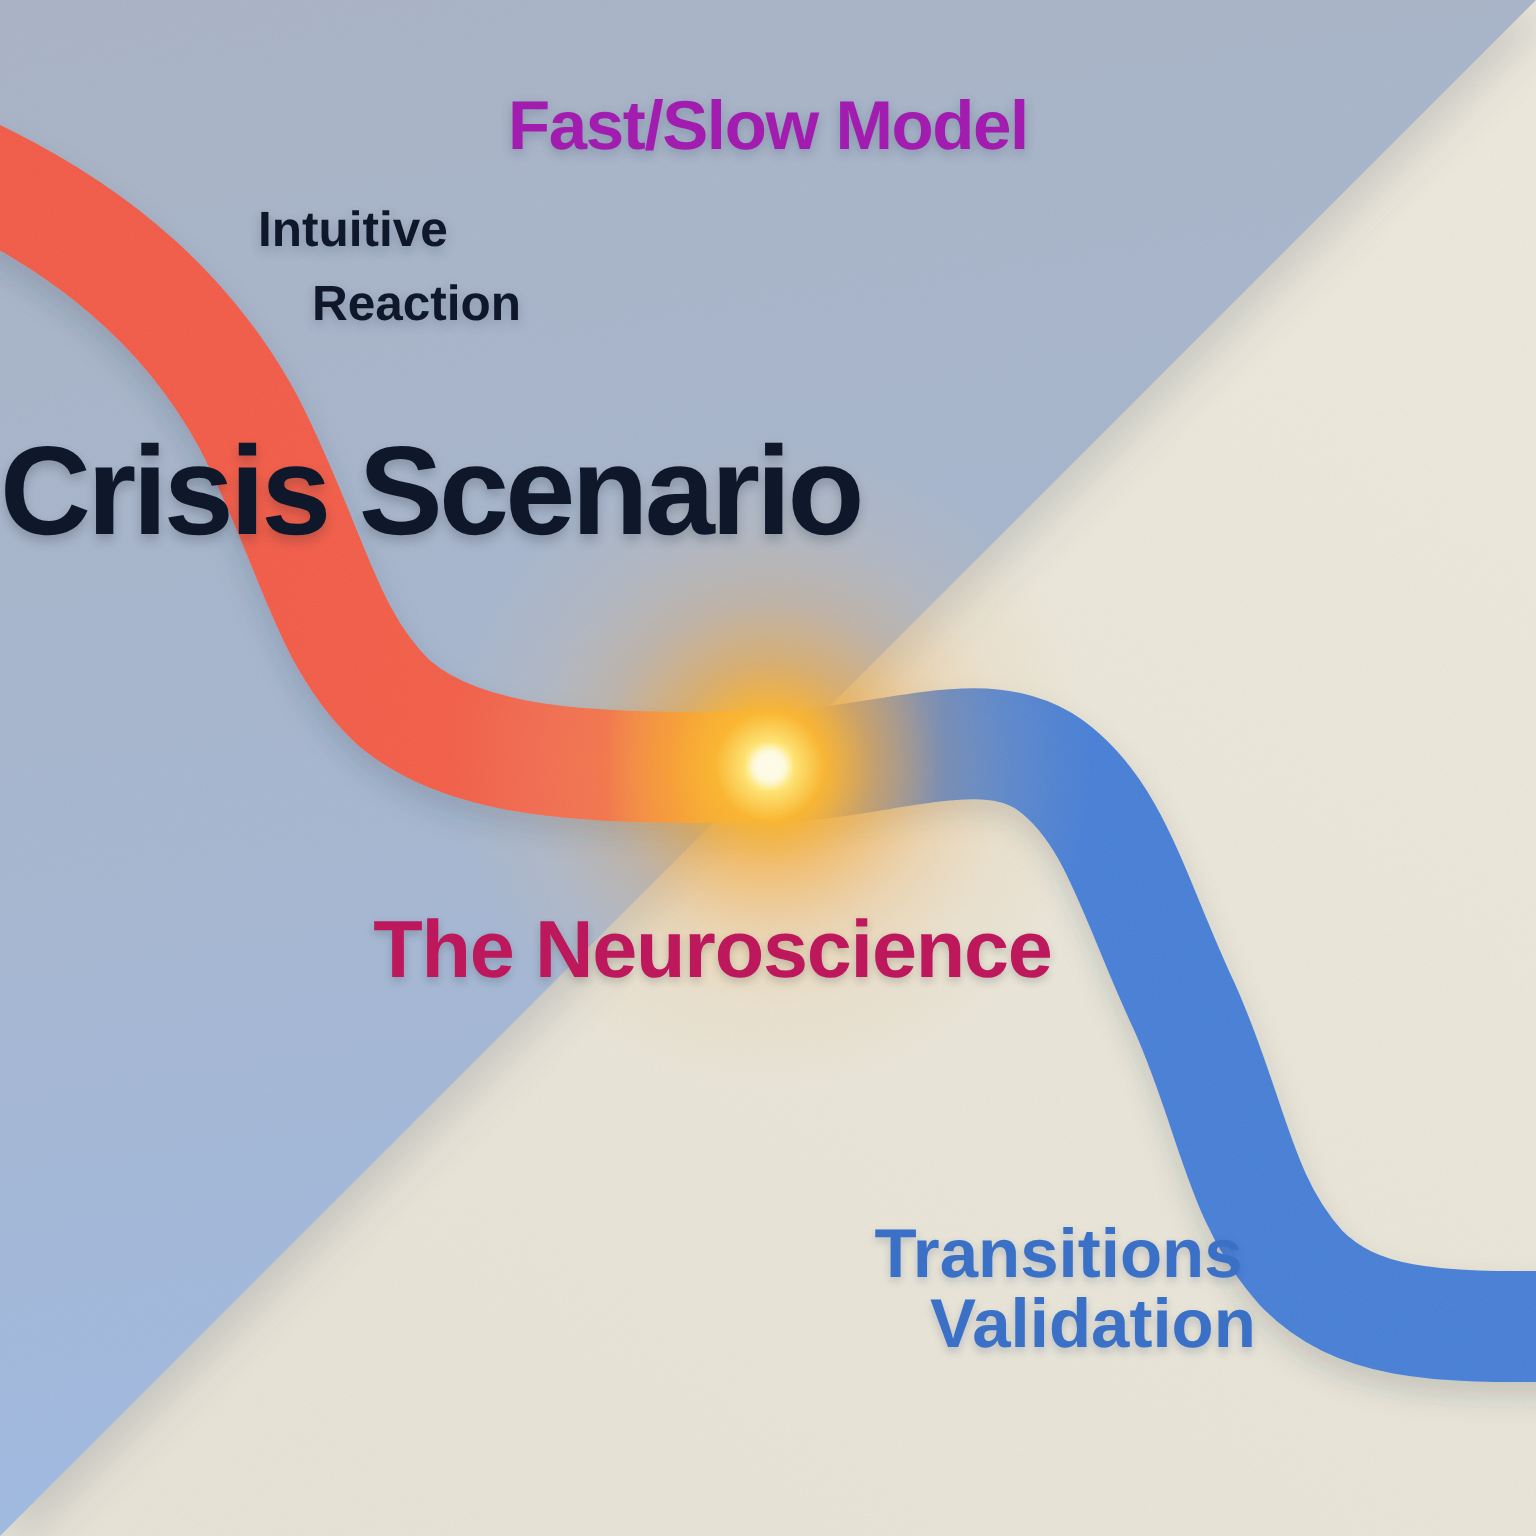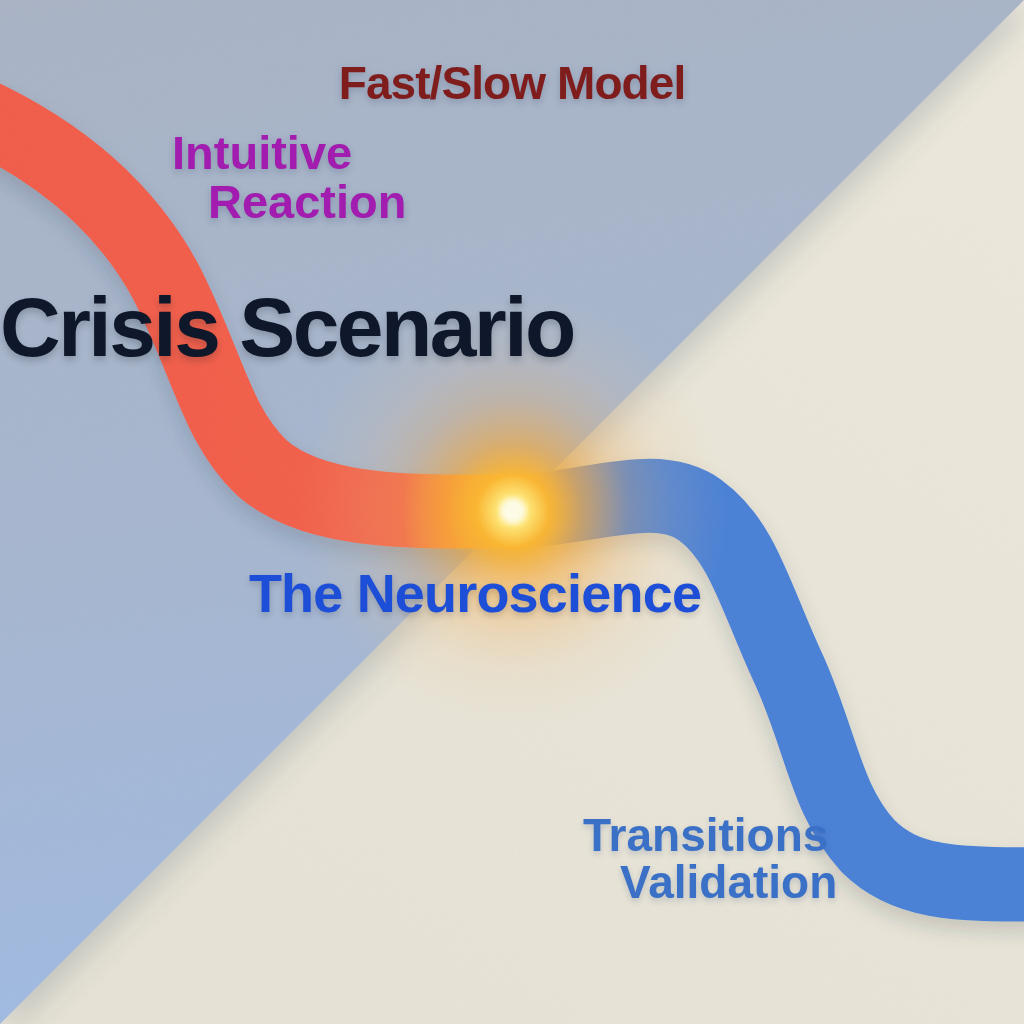--- a/index.html
+++ b/index.html
@@ -4,37 +4,37 @@
 <style>
   html,body{margin:0;padding:0;background:#e8e4d8;}
   .stage{
     position:relative;width:1024px;height:1024px;overflow:hidden;
     font-family:"Liberation Sans",sans-serif;font-weight:700;
   }
   .stage svg{position:absolute;inset:0;display:block;}
   .txt{position:absolute;white-space:pre;}
   .header-label{
     top:56px;left:0;width:1024px;text-align:center;
-    font-size:46px;letter-spacing:-0.02em;color:#7f1d1d;
+    font-size:46px;letter-spacing:-0.02em;color:#a21caf;
     text-shadow:0 3px 7px rgba(55,75,105,0.30);
   }
   .fast-label{
-    top:128px;left:172px;font-size:47px;line-height:49px;color:#a21caf;
+    top:128px;left:172px;font-size:33px;line-height:49px;color:#0f172a;
     text-shadow:0 3px 7px rgba(55,75,105,0.30);
   }
   .fast-label .l2{display:block;padding-left:36px;}
   .main-title{
     top:288px;left:0;width:1024px;
     font-size:84px;line-height:78px;letter-spacing:-0.03em;color:#0f172a;
     text-shadow:0 4px 7px rgba(25,30,42,0.22);
   }
   .main-title span{display:block;}
   .subtitle{
-    top:562px;left:0;width:950px;text-align:center;
-    font-size:54px;line-height:62px;letter-spacing:-0.015em;color:#1d4ed8;
+    top:602px;left:0;width:950px;text-align:center;
+    font-size:54px;line-height:62px;letter-spacing:-0.015em;color:#be185d;
     text-shadow:0 3px 6px rgba(25,30,42,0.20);
   }
   .subtitle span{display:block;}
   .slow-label{
     top:812px;left:583px;font-size:46px;line-height:47px;color:#3b70c7;
     text-shadow:0 3px 6px rgba(40,70,120,0.22);
   }
   .slow-label .l2{display:block;padding-left:37px;}
 </style>
 </head>

